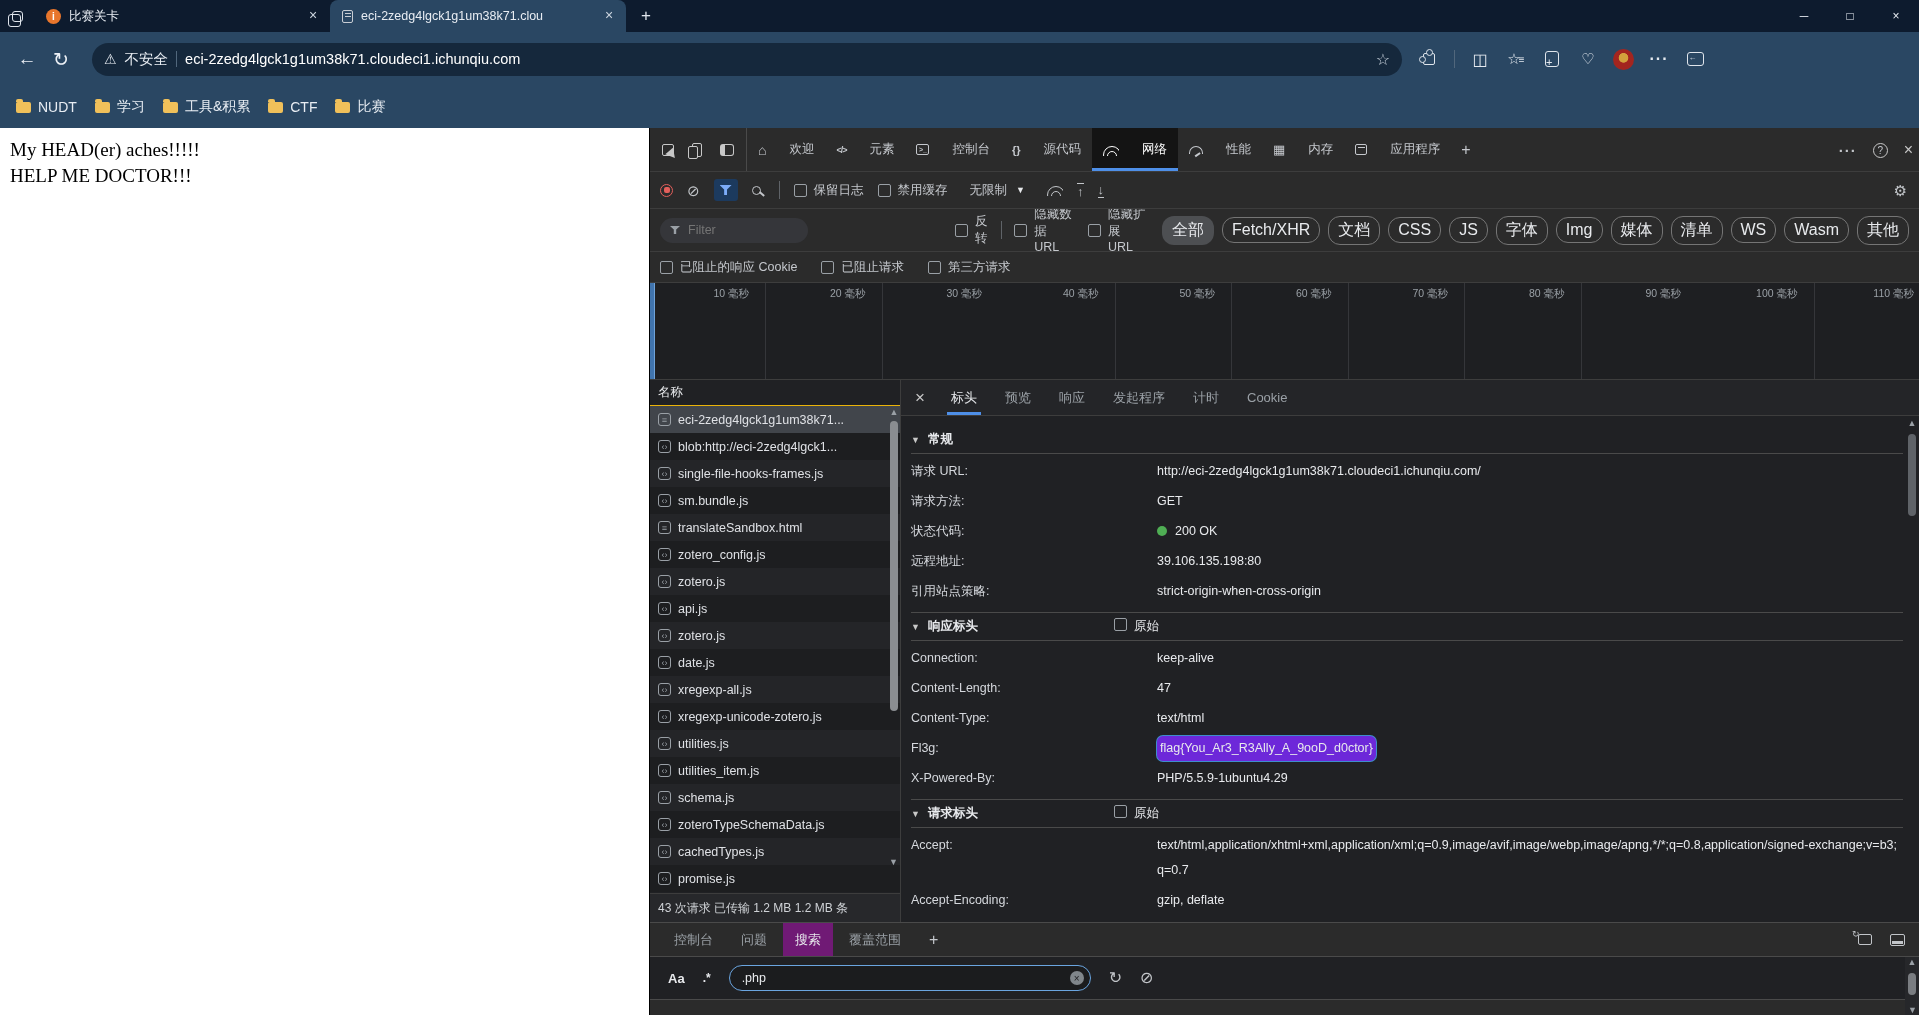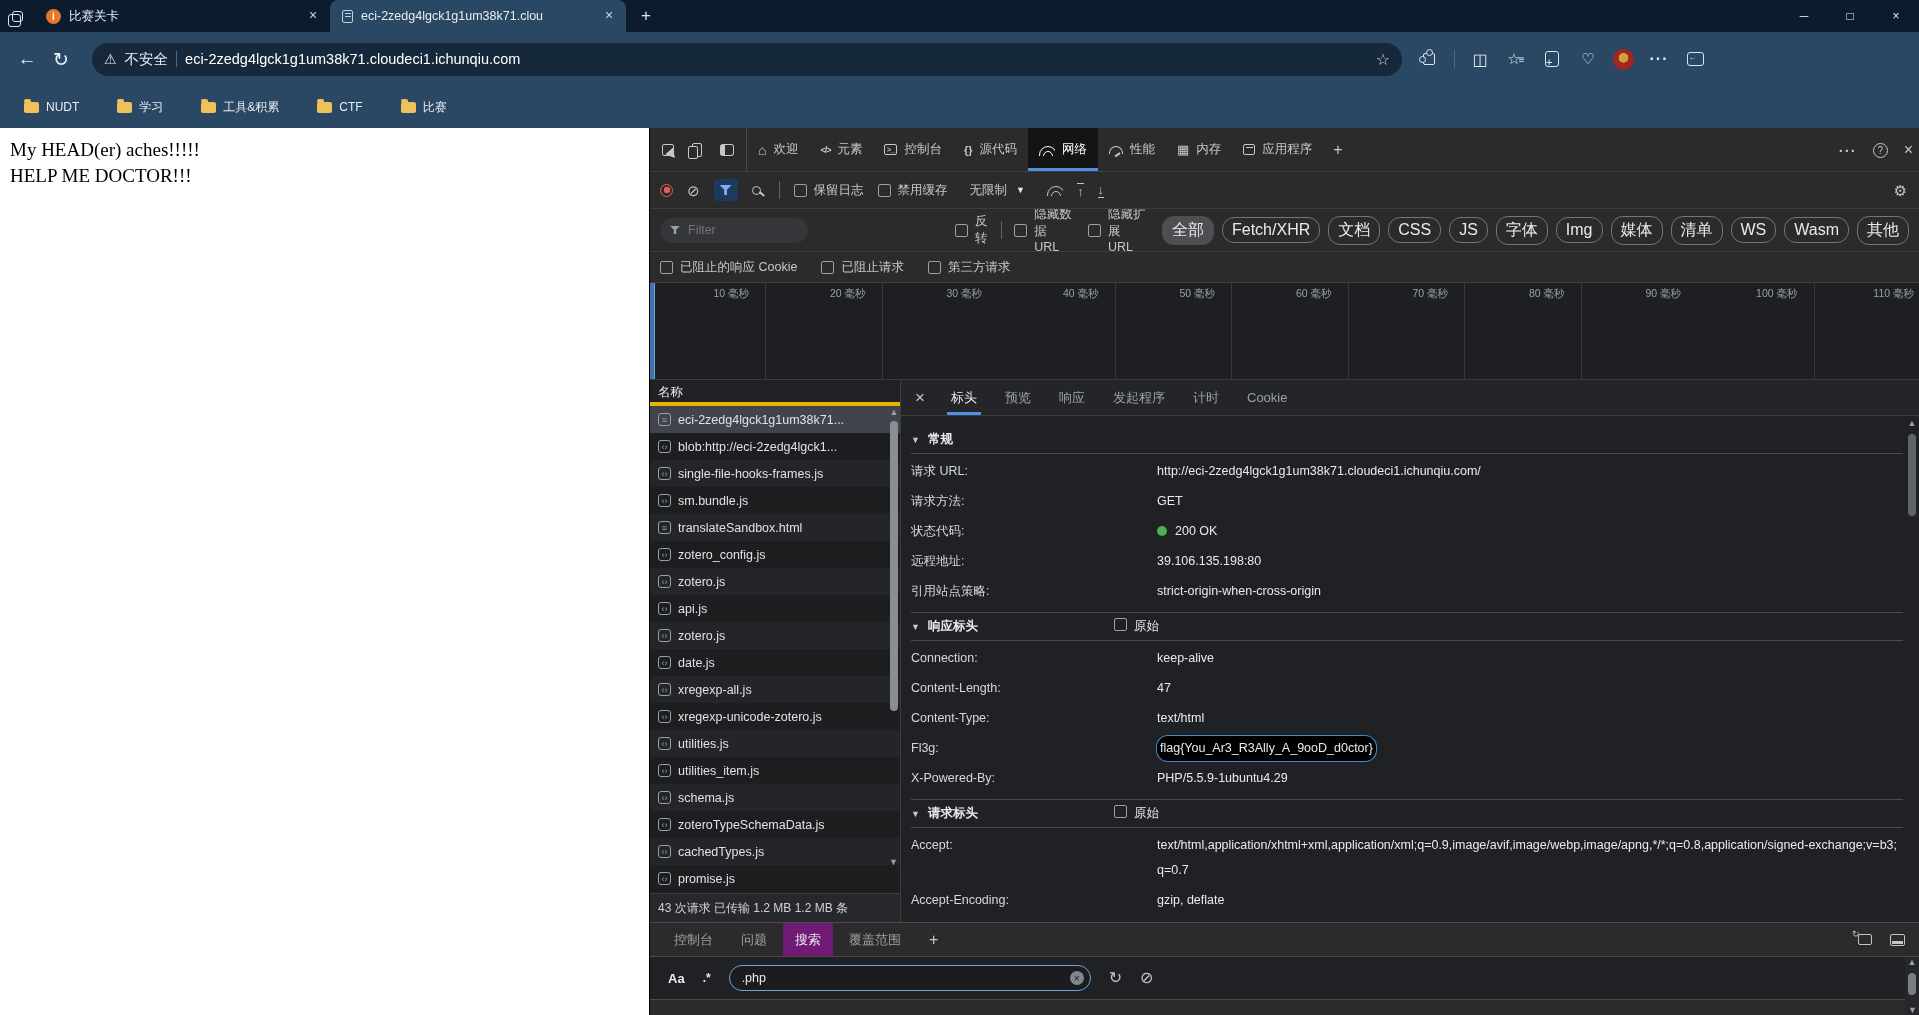--- a/index.html
+++ b/index.html
@@ -40,39 +40,39 @@
   .fav-list::before { content:"☆"; font-size:15px; letter-spacing:-2px; }
   .fav-list::after { content:"≡"; font-size:10px; }
   .coll::before { content:"+"; font-size:11px; }
   .coll { border:1.5px solid #dfe5ec; border-radius:3px; width:14px; height:16px; }
   .heart::before { content:"♡"; font-size:15px; }
   .avatar { width:21px; height:21px; border-radius:50%; background:radial-gradient(circle at 50% 42%, #d3a13c 0 28%, #a3251f 32% 100%); }
   .dots::before { content:"···"; font-weight:bold; letter-spacing:1px; }
   .sidebar-ic { width:17px; height:14px; border:1.5px solid #dfe5ec; border-radius:3px; position:relative; }
   .sidebar-ic::before { content:"←"; position:absolute; font-size:8px; left:1px; top:0px; color:#dfe5ec; }
 
-  .bookmarks { height:42px; background:#2a4763; display:flex; align-items:center; gap:38px; padding:0 24px; color:#e8edf3; font-size:12px; }
+  .bookmarks { height:42px; background:#2a4763; display:flex; align-items:center; gap:18px; padding:0 16px; color:#e8edf3; font-size:14px; }
   .bm { display:flex; align-items:center; gap:7px; }
   .folder { width:15px; height:11px; background:#f0c05a; border-radius:1.5px 2px 2px 2px; position:relative; }
   .folder::before { content:""; position:absolute; top:-3px; left:0; width:7px; height:3px; background:#f0c05a; border-radius:2px 2px 0 0; }
 
   
   .page { position:absolute; left:0; top:128px; width:649px; height:887px; background:#fff; color:#000; font-family:"Liberation Serif",serif; font-size:19px; padding:9px 10px; line-height:26px; }
 
   
   .devtools { position:absolute; left:649px; top:128px; width:1270px; height:887px; background:#202124; color:#c5c8cd; font-size:12.5px; border-left:1px solid #000; display:flex; flex-direction:column; }
   .dt-tabbar { height:44px; background:#2b2b2b; border-bottom:1px solid #3d3d3d; display:flex; align-items:stretch; flex:none; position:relative; }
   .dt-left-ics { display:flex; align-items:center; gap:18px; padding:0 12px; border-right:1px solid #4a4a4a; }
   .icon-inspect { width:12px; height:12px; border:1.6px solid #c8c8c8; border-radius:2px; position:relative; }
   .icon-inspect::after { content:""; position:absolute; right:-4px; bottom:-4px; width:0; height:0; border-left:5px solid transparent; border-right:5px solid transparent; border-bottom:9px solid #c8c8c8; transform:rotate(140deg); }
   .icon-device { width:10px; height:14px; border:1.6px solid #c8c8c8; border-radius:2px; position:relative; }
   .icon-device::before { content:""; position:absolute; left:-5px; top:2px; width:8px; height:11px; border:1.6px solid #c8c8c8; border-radius:2px; background:#2b2b2b; }
   .icon-focus { width:14px; height:12px; border:1.6px solid #c8c8c8; border-left-width:5px; border-radius:3px; }
   .dt-tabs { display:flex; align-items:stretch; }
-  .dt-tab { display:flex; align-items:center; gap:7px; padding:0 11px; color:#c5c8cd; position:relative; }
+  .dt-tab { display:flex; align-items:center; gap:23px; padding:0 11px; color:#c5c8cd; position:relative; }
   .dt-tab.active { background:#141414; color:#fff; }
   .dt-tab.active::after { content:""; position:absolute; left:0; right:0; bottom:0; height:3px; background:#4e8fe8; }
   .tab-ic { display:flex; align-items:center; justify-content:center; color:currentColor; }
   .ic-home::before { content:"⌂"; font-size:14px; }
   .ic-code::before { content:"</>"; font-size:9px; font-weight:bold; letter-spacing:-1px; }
   .ic-console { border:1.4px solid currentColor; border-radius:2px; width:13px; height:11px; font-size:7px; font-weight:bold; }
   .ic-console::before { content:">_"; }
   .ic-sources::before { content:"{}"; font-size:11px; font-weight:bold; }
   .ic-network { position:relative; width:16px; height:12px; overflow:hidden; }
   .ic-network::before { content:""; position:absolute; left:0; top:2px; width:16px; height:16px; border:1.6px solid currentColor; border-radius:50%; }
@@ -113,21 +113,21 @@
   .dt-blocked { height:31px; background:#2b2b2b; border-bottom:1px solid #3d3d3d; display:flex; align-items:center; gap:24px; padding:0 10px; flex:none; }
 
   .dt-timeline { height:97px; background:#1e1f22; border-bottom:1px solid #3d3d3d; position:relative; flex:none; overflow:hidden;
     background-image:repeating-linear-gradient(to right, transparent 0 115.5px, #35363a 115.5px 116.5px); }
   .ticks { display:flex; height:20px;justify-content:flex-end; }
   .tick { flex:0 0 116.5px; text-align:right; padding-right:5px; font-size:10.5px; color:#9aa0a6; line-height:20px; white-space:nowrap; }
   .tl-handle { position:absolute; left:0; top:0; width:5px; height:100%; background:#4174ad; border-right:1px solid #6ea1d8; }
 
   .dt-main { flex:1; display:flex; min-height:0; }
   .dt-list { width:251px; flex:none; display:flex; flex-direction:column; border-right:1px solid #3d3d3d; position:relative; }
-  .list-header { height:26px; line-height:25px; padding-left:8px; border-bottom:4px solid #eab308; color:#e8eaed; flex:none; }
+  .list-header { height:26px; line-height:25px; padding-left:8px; border-bottom:1px solid #eab308; color:#e8eaed; flex:none; }
   .list-rows { flex:1; overflow:hidden; }
   .req-row { height:27px; display:flex; align-items:center; gap:7px; padding-left:8px; color:#dfe1e5; white-space:nowrap; }
   .req-row:nth-child(odd) { background:#242528; }
   .req-row:nth-child(even) { background:#1d1e20; }
   .req-row.selected { background:#41454b; }
   .req-ic { width:13px; height:13px; border:1px solid #9aa0a6; border-radius:3px; flex:none; display:flex; align-items:center; justify-content:center; color:#9aa0a6; }
   .req-row.doc .req-ic::before { content:"≡"; font-size:9px; }
   .req-row.js .req-ic::before { content:"‹›"; font-size:9px; }
   .req-name { overflow:hidden; text-overflow:clip; }
   .list-footer { height:29px; flex:none; border-top:1px solid #3d3d3d; background:#27282b; color:#cfd2d6; font-size:12px; line-height:28px; padding:0 8px; white-space:nowrap; overflow:hidden; }
@@ -147,21 +147,21 @@
   .section + .section { border-top:1px solid #4a4a4a; }
   .sec-head { height:28px; display:flex; align-items:center; gap:8px; border-bottom:1px solid #4a4a4a; color:#e8eaed; }
   .sec-tri { font-size:9px; color:#c8c8c8; }
   .sec-title { font-weight:bold; font-size:12.5px; }
   .sec-raw { display:flex; align-items:flex-start; gap:7px; margin-left:128px; color:#e8eaed; font-weight:normal; }
   .hrow { display:flex; padding-top:5px; line-height:25px; font-size:12.5px; }
   .hl { flex:0 0 246px; color:#d5d8dd; }
   .hv { color:#e8eaed; word-break:break-all; }
   .dot { display:none; width:10px; height:10px; border-radius:50%; background:#4fae54; margin:7px 8px 0 0; flex:none; }
   .hrow.status .dot { display:block; }
-  .hrow.highlight .hv { background:#000000; box-shadow:0 0 0 1px #3f8ccc; padding:0 3px; border-radius:11px; }
+  .hrow.highlight .hv { background:#6d28d9; box-shadow:0 0 0 1px #3f8ccc; padding:0 3px; border-radius:6px; }
   .det-scroll { position:absolute; right:0; top:2px; width:14px; height:100%; }
   .det-thumb { position:absolute; top:16px; left:3px; width:8px; height:82px; background:#5f6368; border-radius:4px; }
 
   .dt-drawer { height:93px; flex:none; border-top:1px solid #4a4a4a; background:#2b2b2b; display:flex; flex-direction:column; position:relative; }
   .drawer-tabs { height:33px; display:flex; align-items:stretch; gap:4px; padding-left:12px; flex:none; }
   .dr-tab { display:flex; align-items:center; padding:0 12px; color:#9aa0a6; font-size:13px; }
   .dr-tab.active { background:#701a75; color:#e8eaed; }
   .dr-add { display:flex; align-items:center; padding:0 12px; font-size:16px; color:#c5c8cd; }
   .drawer-right { position:absolute; right:14px; top:0; height:33px; display:flex; align-items:center; gap:18px; }
   .dockdev { width:14px; height:11px; border:1.5px solid #c2c5c9; border-radius:2px; position:relative; }

